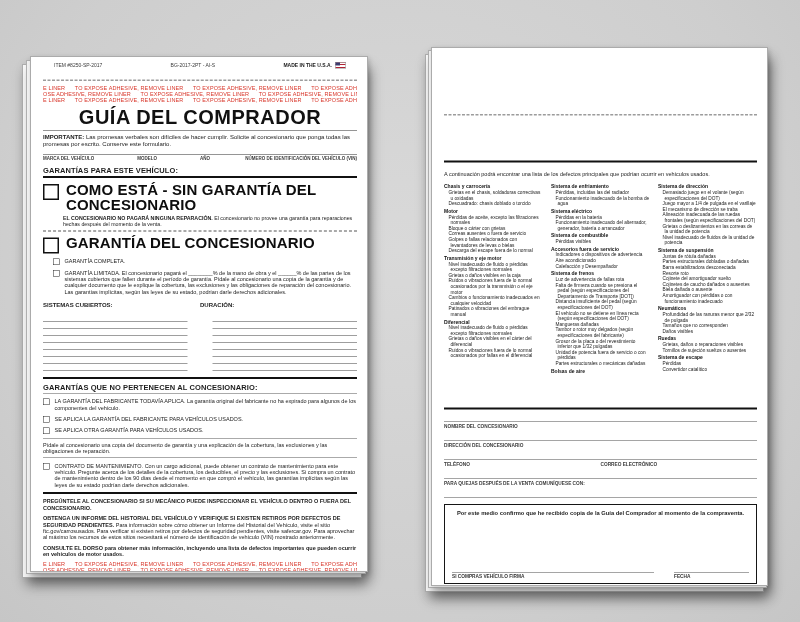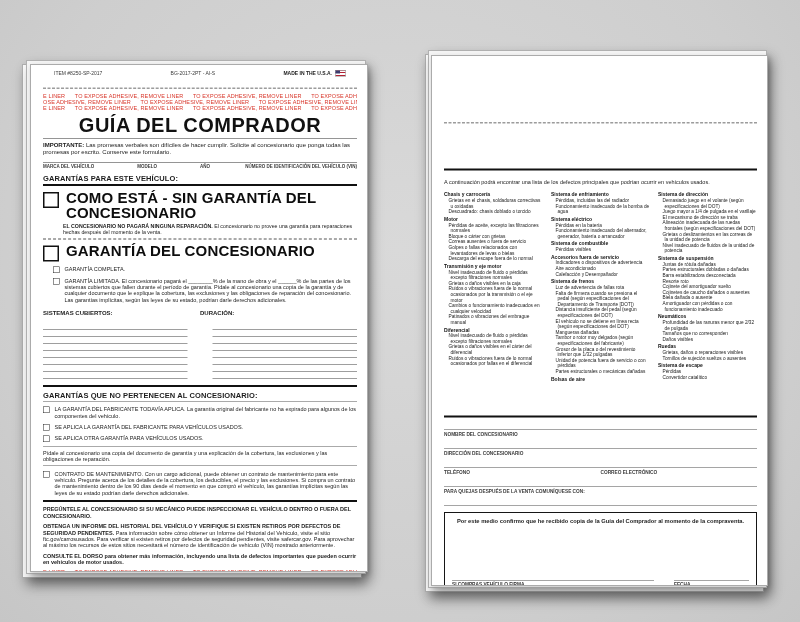--- a/index.html
+++ b/index.html
@@ -6,21 +6,21 @@
   body{
     width:800px;height:622px;overflow:hidden;
     background:#d2d2d2;
     font-family:"Liberation Sans","DejaVu Sans",sans-serif;
     color:#1c1c1c;
   }
   .stage{position:relative;width:800px;height:622px;background:radial-gradient(ellipse at 50% 40%, #d9d9d9 0%, #cecece 70%, #c6c6c6 100%);}
   .page-stack{position:absolute;}
   .back-sheet{position:absolute;background:#fdfdfd;border:1px solid #b0b0b0;box-shadow:4px 7px 12px rgba(0,0,0,0.35);}
   .back-sheet.b2{background:#f4f4f4;}
-  .page{position:absolute;inset:0;background:#ffffff;border:1px solid #ababab;overflow:hidden;box-shadow:1px 2px 5px rgba(0,0,0,0.18);margin-top:8px;}
+  .page{position:absolute;inset:0;background:#ffffff;border:1px solid #ababab;overflow:hidden;box-shadow:1px 2px 5px rgba(0,0,0,0.18);}
   .c2x{transform:scale(0.5);transform-origin:0 0;}
   
   .stack-left{left:30px;top:56px;width:338px;height:516px;}
   .stack-left .back-sheet{left:-8px;top:8px;width:338px;height:512px;}
   .stack-left .back-sheet.b2{left:-4px;top:4px;}
   .stack-left .c2x{width:676px;height:1032px;padding:10px 24px;box-sizing:border-box;}
   
   .stack-right{left:431px;top:47px;width:337px;height:539px;}
   .stack-right .back-sheet{left:-6px;top:7px;width:337px;height:536px;}
   .stack-right .back-sheet.b2{left:-3px;top:3px;}

